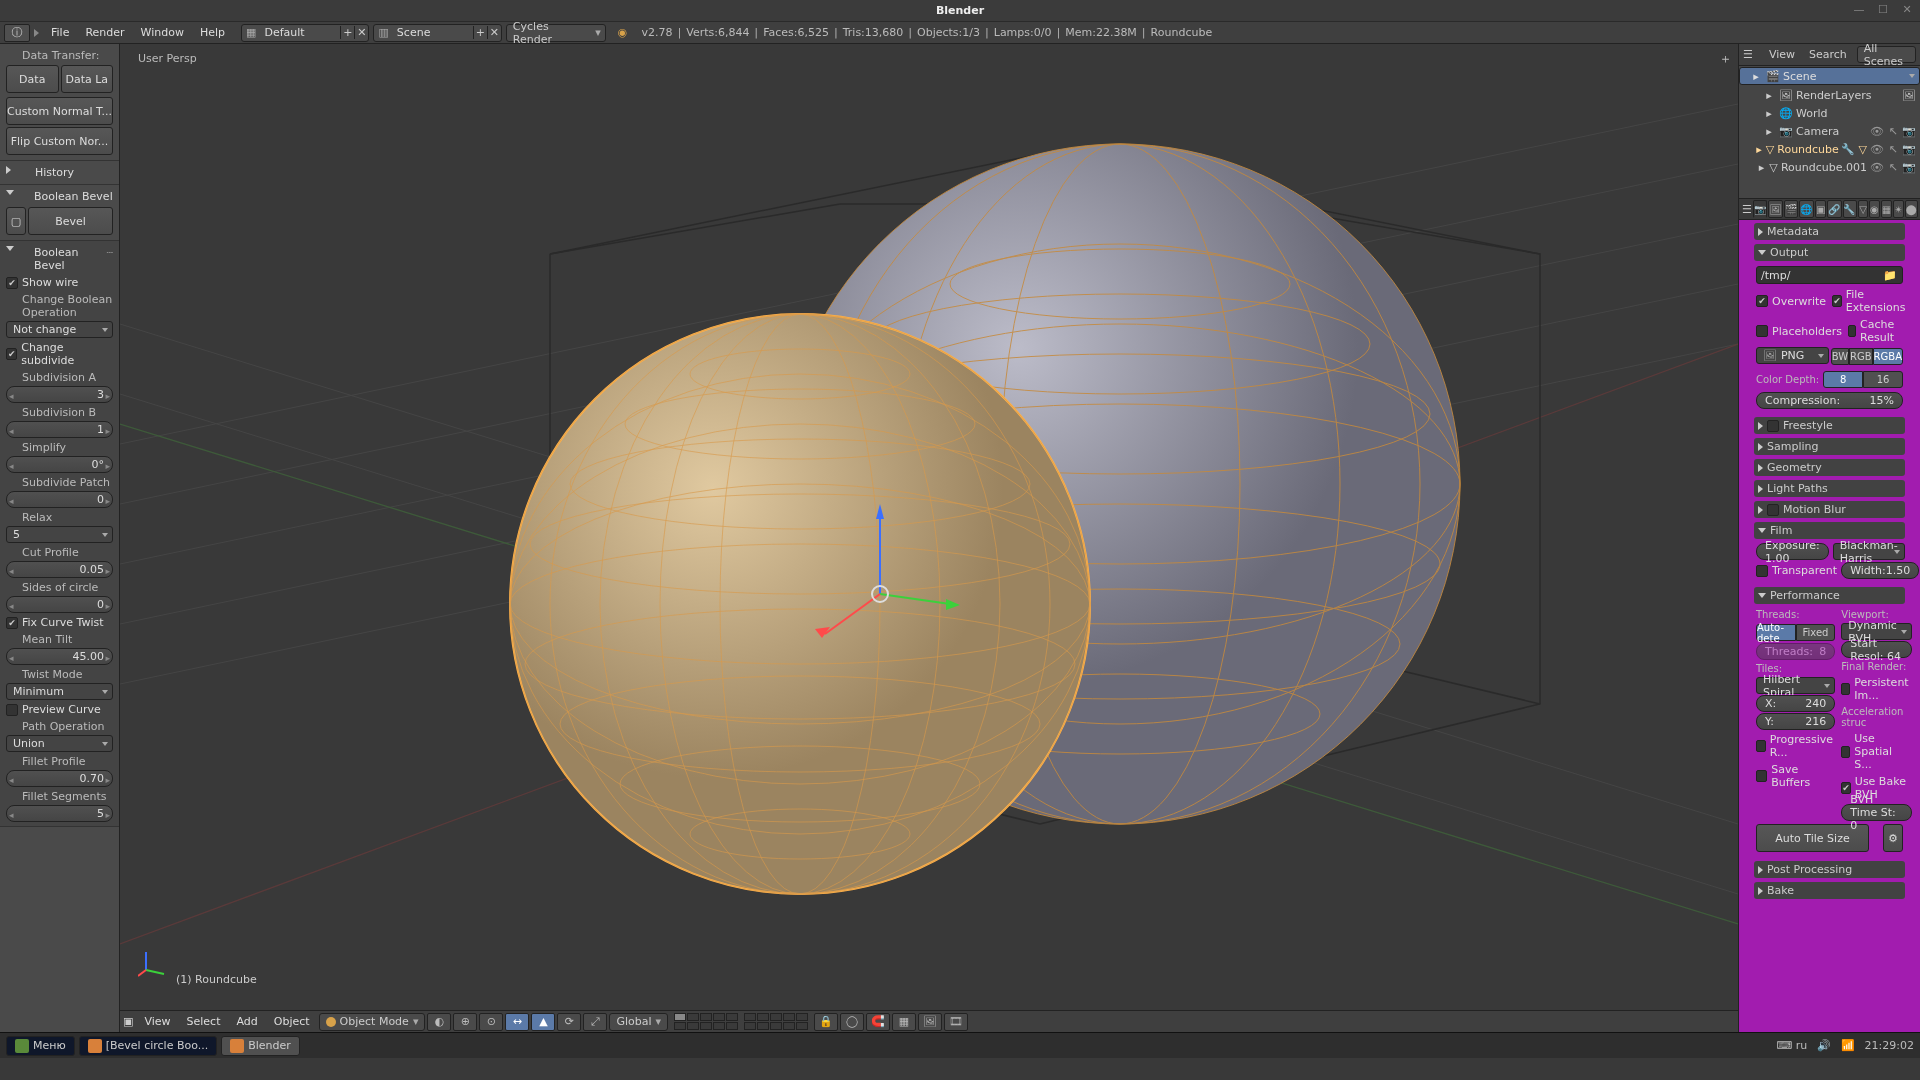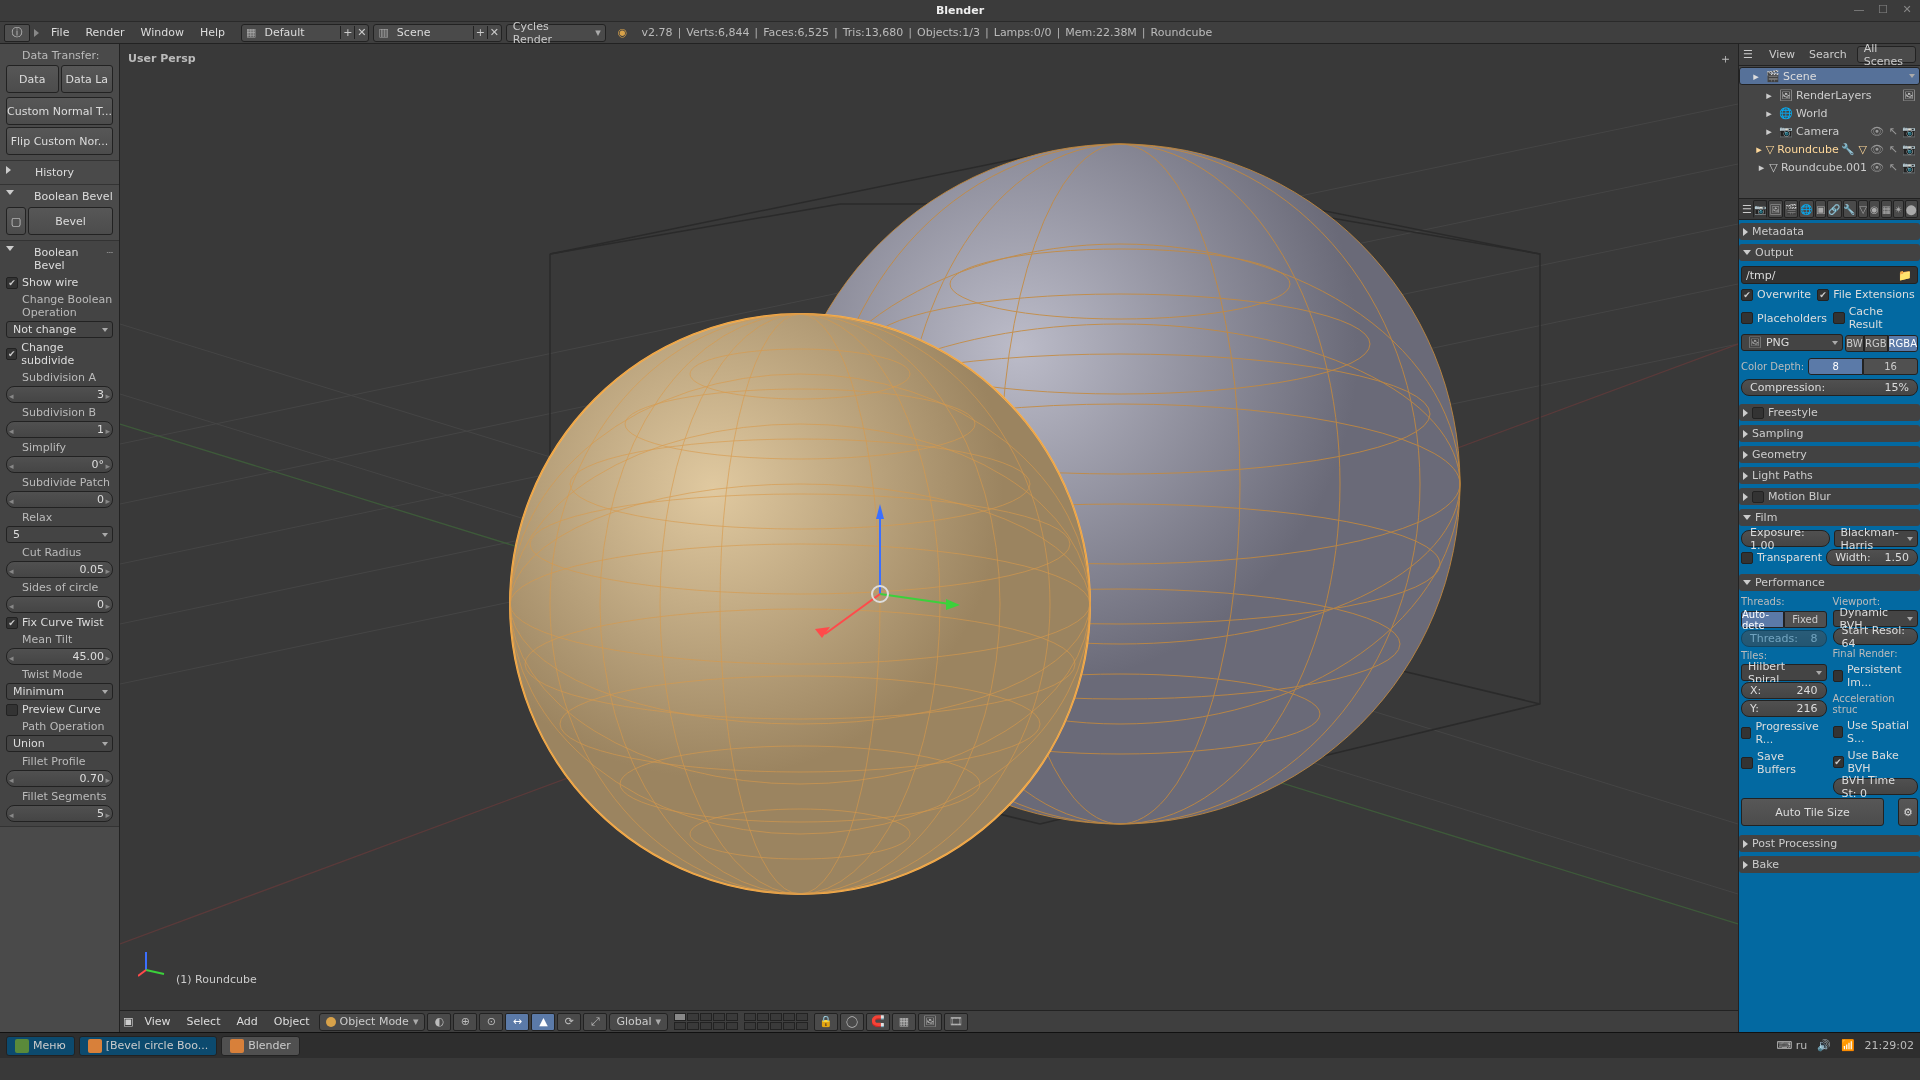--- a/index.html
+++ b/index.html
@@ -40,21 +40,21 @@
 .num .nval{margin-left:auto;}
 .num .tri{position:absolute;top:4px;color:#888;font-size:9px;}
 .num .tri.l{left:2px;} .num .tri.r{right:2px;}
 .sel{background:#444;border:1px solid #222;border-radius:3px;height:17px;display:flex;align-items:center;padding:0 6px;color:#ddd;position:relative;margin:1px 0;cursor:pointer;}
 .sel::after{content:"";position:absolute;right:4px;width:0;height:0;border-left:3px solid transparent;border-right:3px solid transparent;border-top:4px solid #aaa;}
 .chk{display:flex;align-items:center;gap:4px;color:#ddd;padding:2px 0;cursor:pointer;}
 .chk .box{width:12px;height:12px;background:#333;border:1px solid #222;border-radius:2px;display:inline-flex;align-items:center;justify-content:center;font-size:9px;color:#ccc;}
 .chk.on .box::after{content:"✔";}
 
 .viewport{flex:1;position:relative;background:#393939;overflow:hidden;}
-.vp-label{position:absolute;left:8px;top:8px;color:#bbb;font-weight:bold;}
+.vp-label{position:absolute;left:18px;top:8px;color:#bbb;}
 .vp-objname{position:absolute;left:56px;bottom:24px;color:#ccc;}
 .axis-gizmo{position:absolute;left:18px;bottom:32px;width:30px;height:30px;}
 .vp-header{height:22px;background:#3f3f3f;display:flex;align-items:center;border-top:1px solid #222;gap:2px;padding:0 3px;}
 .vp-header .menu{padding:0 7px;color:#ddd;cursor:pointer;}
 .vp-header .mode{display:flex;align-items:center;background:#4a4a4a;border:1px solid #222;border-radius:3px;height:18px;padding:0 6px;gap:4px;}
 .vp-header .mode .ico{width:10px;height:10px;border-radius:50%;background:#d8a24a;}
 .vp-header .iconbtn{width:24px;height:18px;background:#4a4a4a;border:1px solid #222;border-radius:2px;display:flex;align-items:center;justify-content:center;cursor:pointer;color:#bbb;}
 .vp-header .iconbtn.active{background:#5b7aa8;color:#fff;}
 .vp-header .layers{display:flex;gap:1px;margin:0 4px;}
 .vp-header .layers .col{display:flex;flex-direction:column;gap:1px;}
@@ -68,21 +68,21 @@
 .tree-row{display:flex;align-items:center;height:18px;padding-left:6px;gap:3px;cursor:pointer;}
 .tree-row.sel{background:#567199;}
 .tree-row .ind{display:inline-block;}
 .tree-row .ic{width:14px;height:14px;display:inline-flex;align-items:center;justify-content:center;font-size:11px;}
 .tree-row .rops{margin-left:auto;display:flex;gap:2px;padding-right:4px;color:#999;}
 .tree-row .rop{width:14px;text-align:center;cursor:pointer;}
 
 .prop-tabs{height:22px;background:#3a3a3a;display:flex;align-items:center;gap:1px;padding:2px 3px;border-top:1px solid #222;border-bottom:1px solid #222;}
 .prop-tabs .tab{width:18px;height:18px;background:#4a4a4a;border:1px solid #222;border-radius:2px;display:flex;align-items:center;justify-content:center;cursor:pointer;font-size:10px;color:#aaa;}
 .prop-tabs .tab.active{background:#3a3a3a;border-bottom-color:#3a3a3a;}
-.prop-body{flex:1;overflow-y:auto;padding:3px 0;color:#ccc;background:#0369a1;}
+.prop-body{flex:1;overflow-y:auto;padding:3px 15px;color:#ccc;background:#a21caf;}
 .p-panel{margin-bottom:4px;}
 .p-head{display:flex;align-items:center;gap:4px;background:#424242;padding:2px 4px;border-radius:3px;cursor:pointer;}
 .p-head .tw{width:0;height:0;}
 .p-head.open .tw{border-left:4px solid transparent;border-right:4px solid transparent;border-top:5px solid #ccc;}
 .p-head.closed .tw{border-top:4px solid transparent;border-bottom:4px solid transparent;border-left:5px solid #ccc;}
 .p-head .ck{width:12px;height:12px;background:#333;border:1px solid #222;border-radius:2px;}
 .p-content{padding:3px 2px;}
 .path-field{background:#333;border:1px solid #222;border-radius:3px;height:18px;display:flex;align-items:center;padding:0 4px;color:#ddd;margin:2px 0;}
 .path-field .fold{width:16px;text-align:center;color:#aaa;margin-left:auto;}
 .toggle3{display:flex;margin:2px 0;}
@@ -90,21 +90,21 @@
 .toggle3 .t.on{background:#5b7aa8;color:#fff;}
 .toggle3 .t:first-child{border-radius:3px 0 0 3px;}
 .toggle3 .t:last-child{border-radius:0 3px 3px 0;}
 .kv{display:flex;align-items:center;gap:4px;margin:2px 0;}
 .kv .k{flex:0 0 auto;color:#bbb;font-size:10px;}
 .twoCol{display:flex;gap:6px;}
 .twoCol > div{flex:1;}
 .subhdr{color:#bbb;font-size:10px;padding:2px 0;}
 
 .taskbar{height:26px;background:#2e2e2e;display:flex;align-items:center;gap:4px;padding:0 6px;border-top:1px solid #111;}
-.taskbar .tbtn{background:#0c4a6e;border:1px solid #222;border-radius:3px;height:20px;display:flex;align-items:center;padding:0 8px;color:#ccc;cursor:pointer;gap:4px;}
+.taskbar .tbtn{background:#0f172a;border:1px solid #222;border-radius:3px;height:20px;display:flex;align-items:center;padding:0 8px;color:#ccc;cursor:pointer;gap:4px;}
 .taskbar .tbtn.active{background:#505050;}
 .taskbar .ico-s{width:14px;height:14px;border-radius:2px;}
 .taskbar .spacer{flex:1;}
 .taskbar .tray{display:flex;align-items:center;gap:10px;color:#bbb;}
 
 ::-webkit-scrollbar{width:12px;background:#3a3a3a;}
 ::-webkit-scrollbar-thumb{background:#5a5a5a;border-radius:6px;border:2px solid #3a3a3a;}
 
 
 .vp-svg{position:absolute;inset:0;}
@@ -237,21 +237,21 @@
             <span class="tri l">◂</span>
             <span class="nval">0</span>
             <span class="tri r">▸</span>
           </div>
 
         <div class="lbl">Relax</div>
         <div class="sel">
             <span>5</span>
           </div>
 
-        <div class="lbl">Cut Radius</div>
+        <div class="lbl">Cut Profile</div>
         <div class="num">
             <span class="tri l">◂</span>
             <span class="nval">0.05</span>
             <span class="tri r">▸</span>
           </div>
 
         <div class="lbl">Sides of circle</div>
         <div class="num">
             <span class="tri l">◂</span>
             <span class="nval">0</span>

